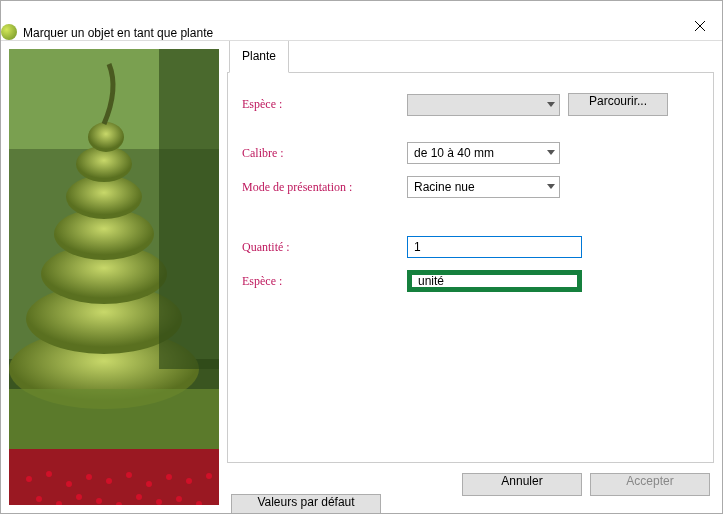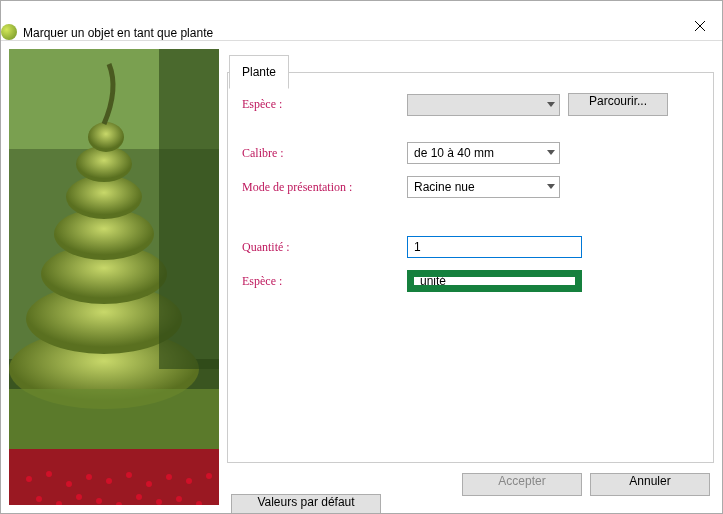--- a/index.html
+++ b/index.html
@@ -7,30 +7,30 @@
   .titlebar { height: 40px; display: flex; align-items: flex-end; padding: 0 0 0 0; border-bottom: 1px solid #ddd; }
   .titlebar .icon { width: 16px; height: 16px; border-radius: 50%; background: radial-gradient(circle at 35% 35%, #d4e85a, #6b8e23); margin-right: 6px; }
   .titlebar .title { flex: 1; color: #000; }
   .titlebar .close { width: 45px; height: 29px; display: flex; align-items: center; justify-content: center; cursor: pointer; }
   .titlebar .close svg { width: 10px; height: 10px; }
   .content { flex: 1; display: flex; padding: 8px; gap: 8px; overflow: hidden; }
   .preview { width: 210px; height: 100%; background: #4a6b2a; position: relative; overflow: hidden; }
   .preview svg { width: 100%; height: 100%; display: block; }
   .right { flex: 1; display: flex; flex-direction: column; }
   .tabbar { height: 23px; display: flex; align-items: flex-end; position: relative; z-index: 2; }
-  .tab { height: 22px; padding: 16px 12px; border: 1px solid #ccc; border-bottom: 1px solid #fff; background: #fff; display: flex; align-items: center; margin-left: 2px; position: relative; top: 17px; }
+  .tab { height: 22px; padding: 16px 12px; border: 1px solid #ccc; border-bottom: 1px solid #fff; background: #fff; display: flex; align-items: center; margin-left: 2px; position: relative; top: 1px; }
   .panel { flex: 1; border: 1px solid #ccc; padding: 20px 14px 14px 14px; }
   .row { display: flex; align-items: center; margin-bottom: 12px; }
   .row.gap-top { margin-top: 26px; }
   .row.gap-top2 { margin-top: 38px; }
   .lbl { width: 165px; color: #be185d; font-family: Liberation Serif, serif; }
   .drop { width: 153px; height: 22px; border: 1px solid #adadad; background: #fff; display: flex; align-items: center; padding: 0 0 0 6px; position: relative; }
   .drop .arrow { position: absolute; right: 4px; top: 50%; transform: translateY(-50%); pointer-events: none; }
   .drop.wide { background: #e1e1e1; }
-  .inp { width: 175px; height: 22px; border: 7px solid #15803d; padding: 0 6px; outline: none; }
+  .inp { width: 175px; height: 22px; border: 5px solid #15803d; padding: 0 6px; outline: none; }
   .inp.focus { border: 1px solid #0078d7; }
   .btn { height: 23px; border: 1px solid #adadad; background: #e1e1e1; padding: 0 18px; display: flex; justify-content: center; cursor: pointer; white-space: nowrap; }
   .btn.disabled { color: #888; cursor: default; }
   .footer { height: 42px; display: flex; align-items: center; padding: 0 4px; gap: 8px; }
   .footer .spacer { flex: 1; }
   .footer .btn { width: 120px; padding: 0; }
   .footer .btn.wide { width: 150px; margin-top: 42px; }
   .arrow svg { width: 8px; height: 6px; display:block; }
 </style>
 </head>
@@ -153,21 +153,21 @@
         <input class="inp" value="unité" style="">
       </div>
 
     </div>
 
     <div class="footer">
       <div class="btn wide">
           <span>Valeurs par défaut</span>
         </div>
       <div class="spacer"></div>
+      <div class="btn">
+          <span>Annuler</span>
+        </div>
       <div class="btn disabled">
           <span>Accepter</span>
-        </div>
-      <div class="btn">
-          <span>Annuler</span>
         </div>
     </div>
   </div>
 </div>
 
 </body></html>

